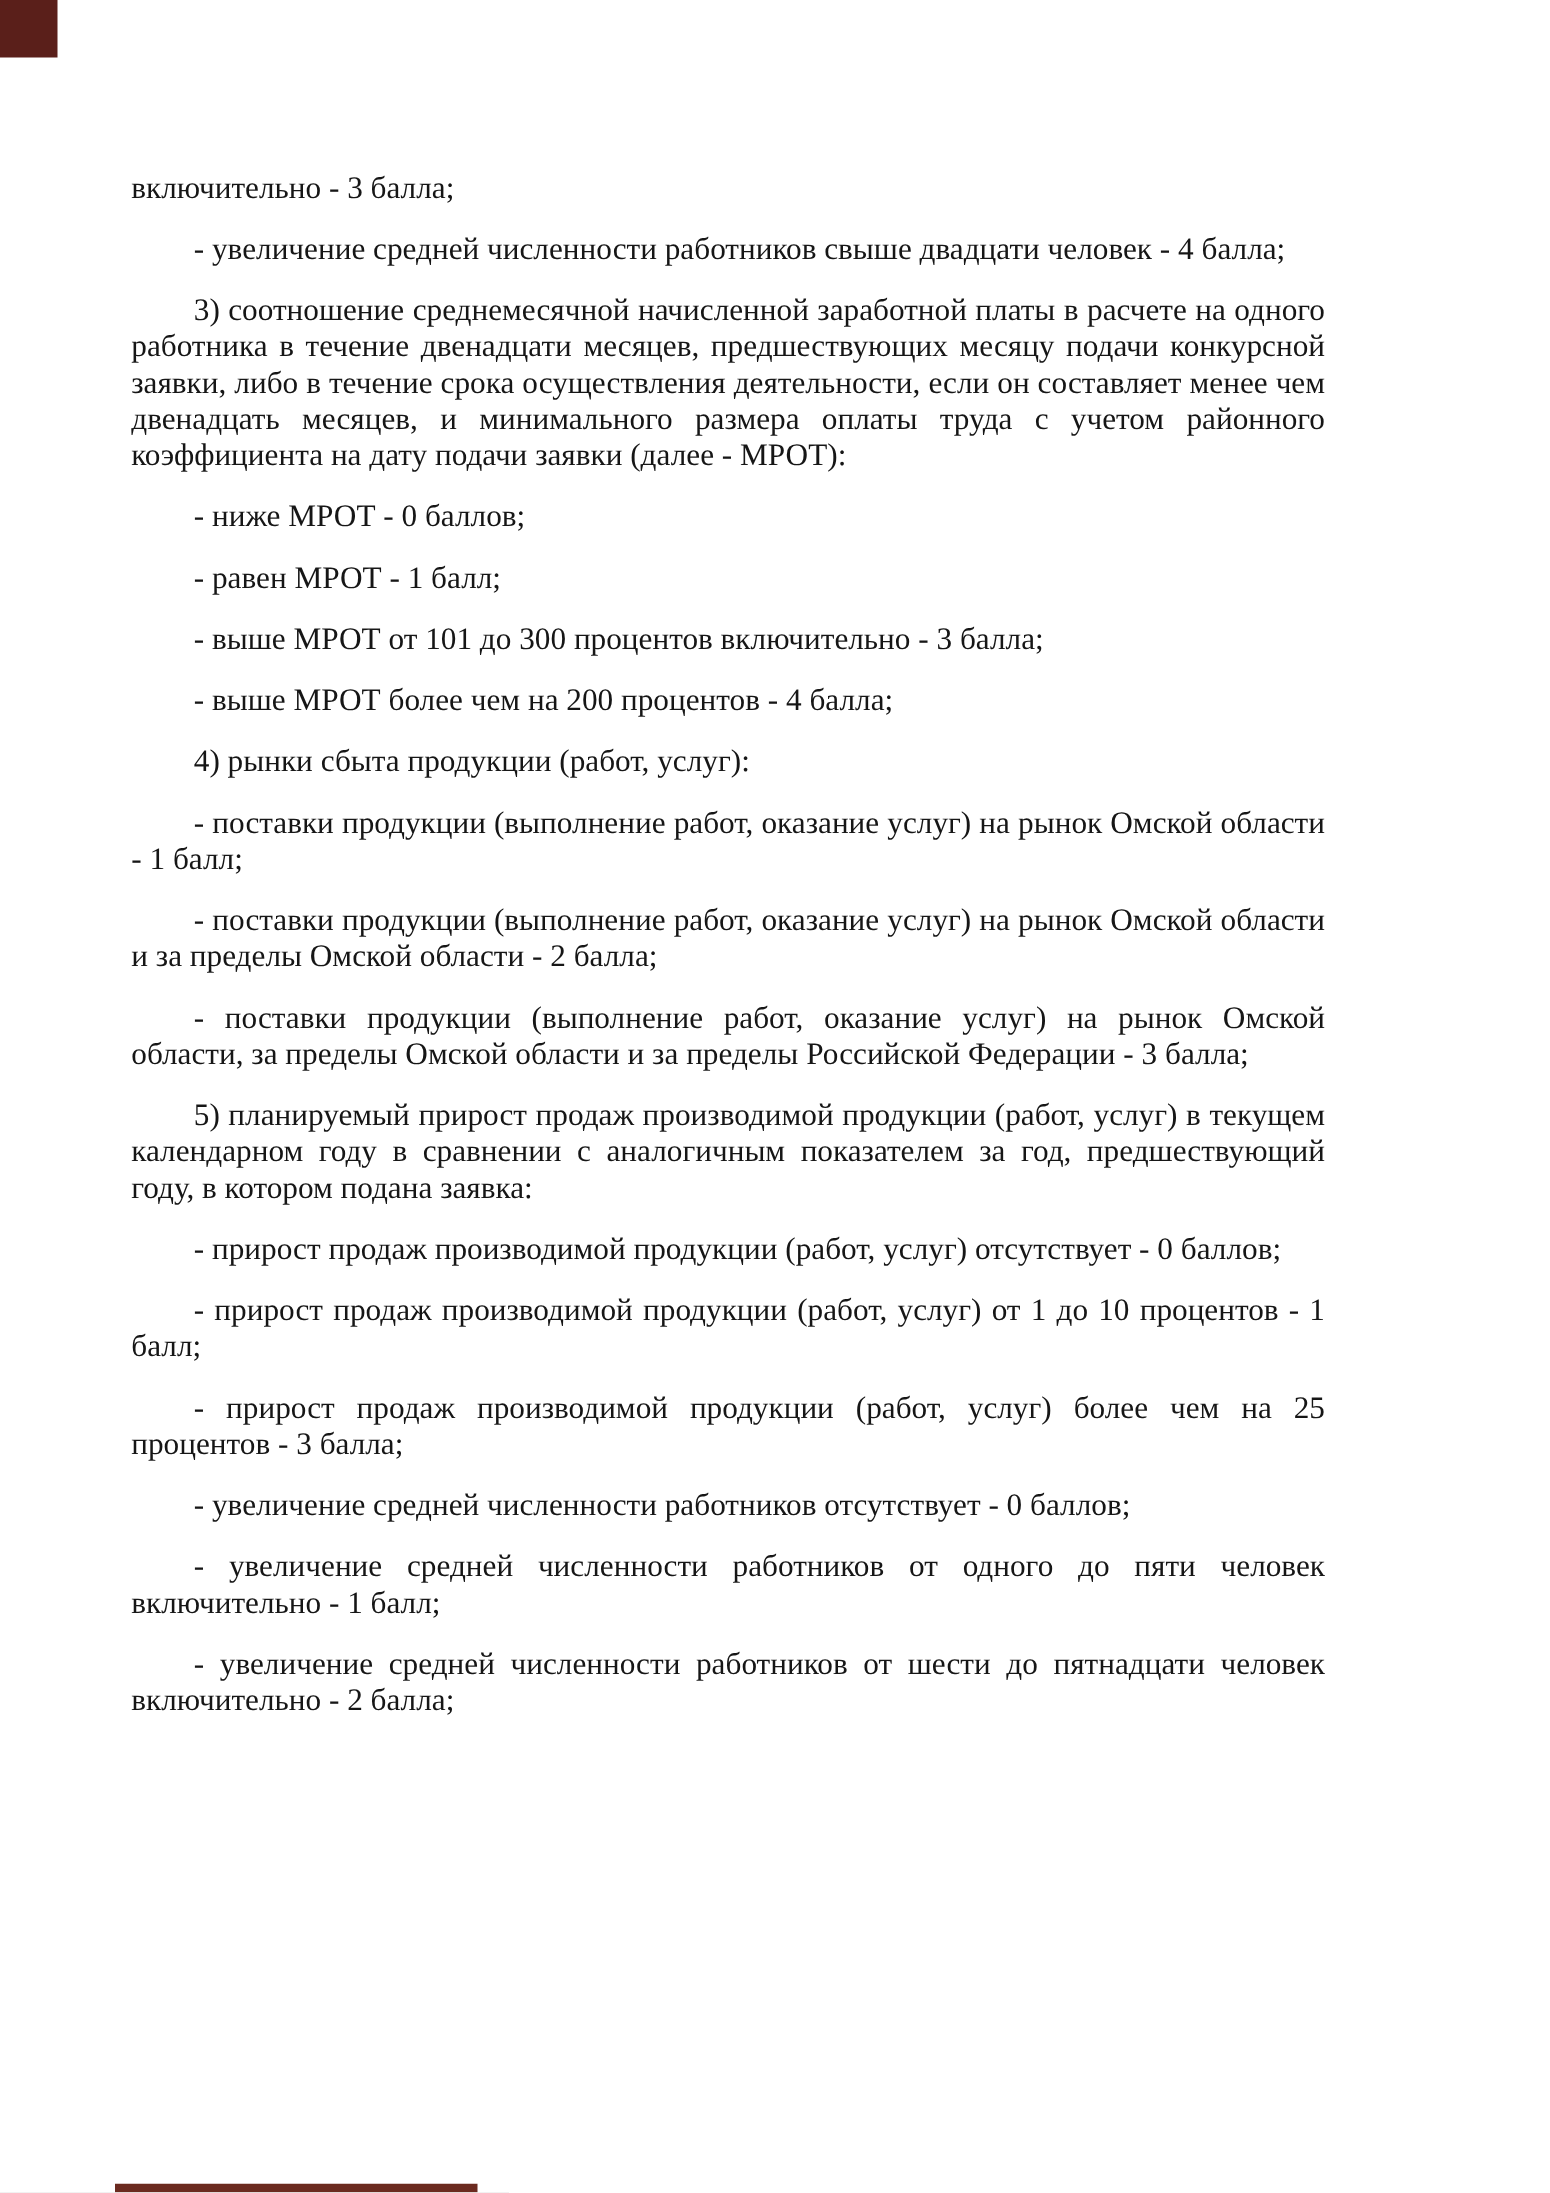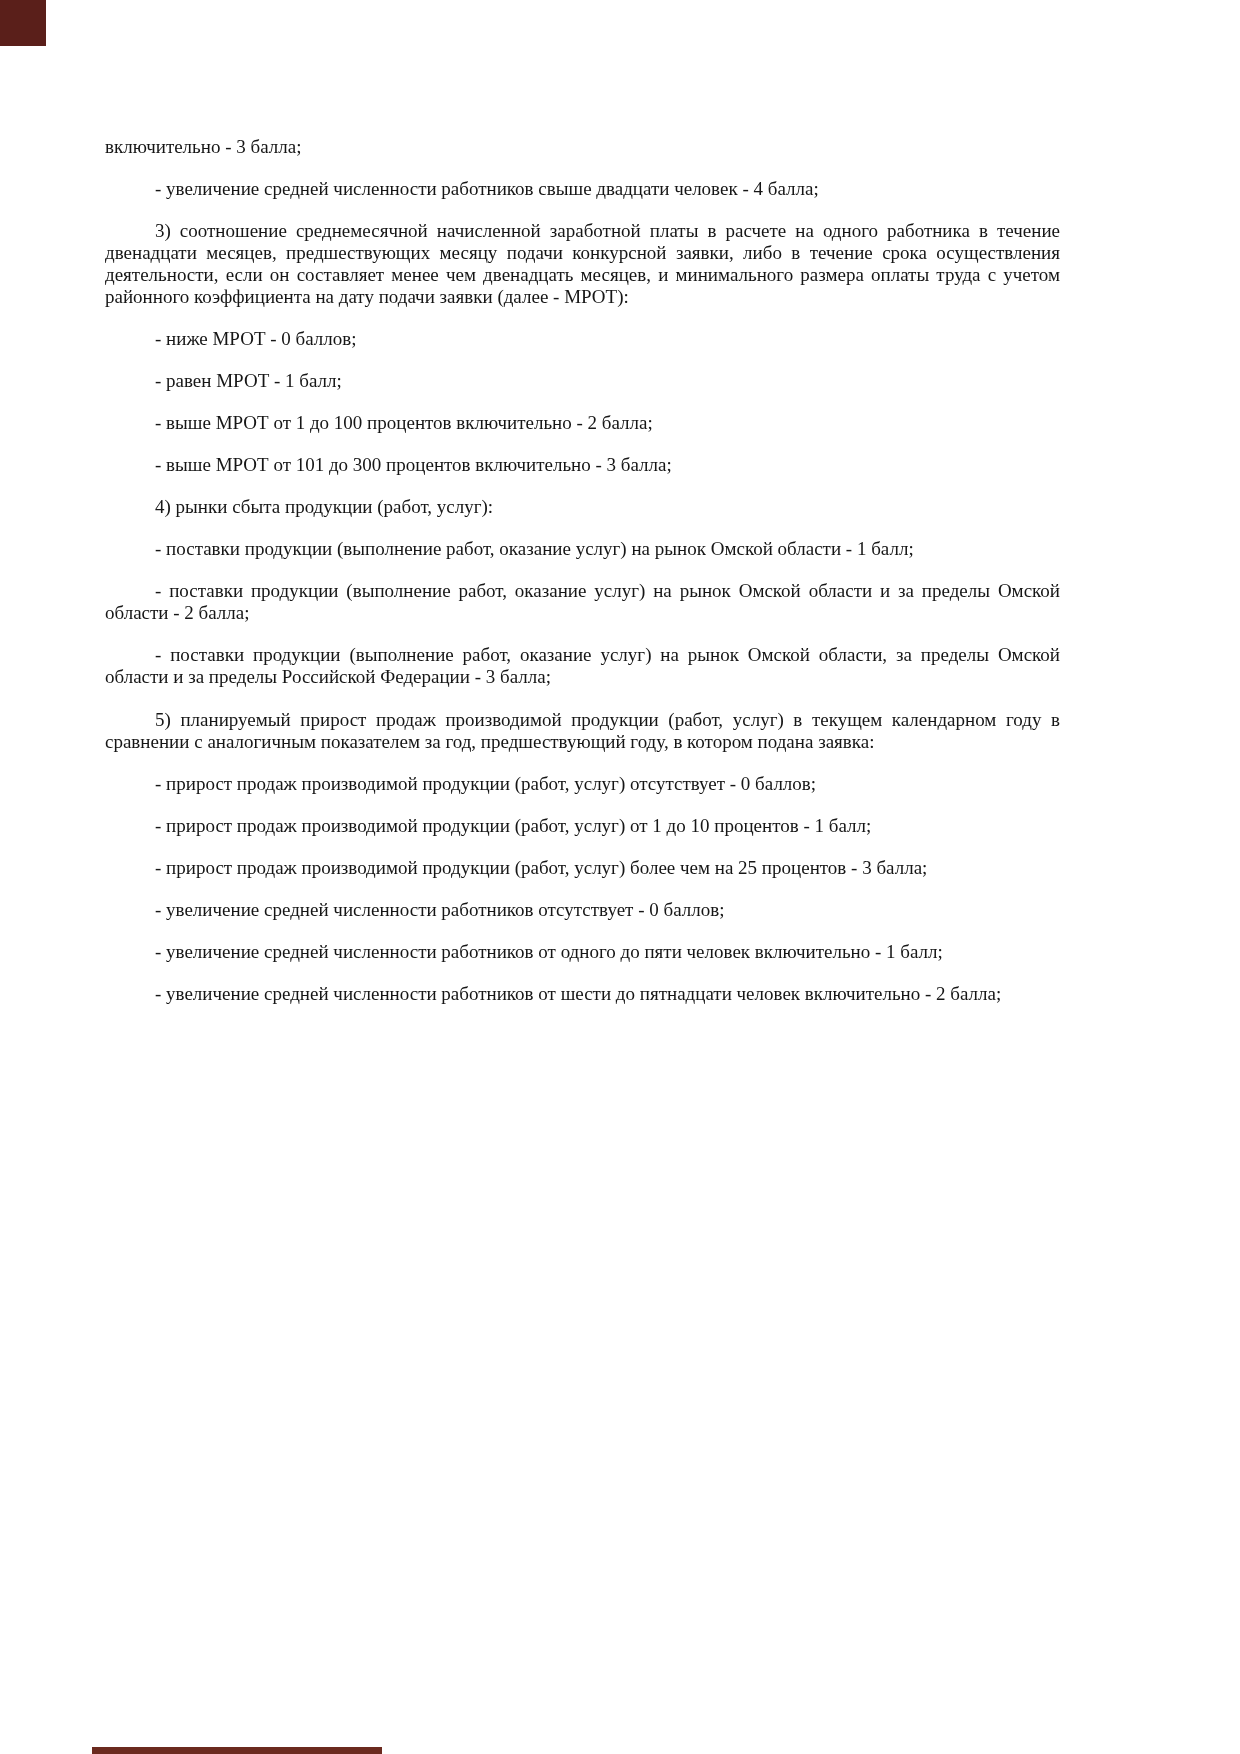--- a/index.html
+++ b/index.html
@@ -9,21 +9,21 @@
   }
   .page {
     position: relative;
     width: 1240px;
     height: 1754px;
     margin: 0 auto;
     background: #ffffff;
     box-sizing: border-box;
     padding: 136px 180px 40px 105px;
     font-family: "Liberation Serif", "DejaVu Serif", serif;
-    font-size: 19px;
+    font-size: 25px;
     line-height: 1.16;
     color: #161616;
     overflow: hidden;
   }
   .doc-body p.para {
     margin: 0 0 20px 0;
     text-align: justify;
   }
   .doc-body p.para.indent {
     text-indent: 50px;
@@ -49,22 +49,22 @@
 <body>
 
 <div class="page">
   <div class="artifact-top-left"></div>
   <div class="doc-body">
       <p class="para">включительно - 3 балла;</p>
       <p class="para indent">- увеличение средней численности работников свыше двадцати человек - 4 балла;</p>
       <p class="para indent">3) соотношение среднемесячной начисленной заработной платы в расчете на одного работника в течение двенадцати месяцев, предшествующих месяцу подачи конкурсной заявки, либо в течение срока осуществления деятельности, если он составляет менее чем двенадцать месяцев, и минимального размера оплаты труда с учетом районного коэффициента на дату подачи заявки (далее - МРОТ):</p>
       <p class="para indent">- ниже МРОТ - 0 баллов;</p>
       <p class="para indent">- равен МРОТ - 1 балл;</p>
-      <p class="para indent">- выше МРОТ от 1 до 100 процентов включительно - 2 балла;</p>
       <p class="para indent">- выше МРОТ от 101 до 300 процентов включительно - 3 балла;</p>
+      <p class="para indent">- выше МРОТ более чем на 200 процентов - 4 балла;</p>
       <p class="para indent">4) рынки сбыта продукции (работ, услуг):</p>
       <p class="para indent">- поставки продукции (выполнение работ, оказание услуг) на рынок Омской области - 1 балл;</p>
       <p class="para indent">- поставки продукции (выполнение работ, оказание услуг) на рынок Омской области и за пределы Омской области - 2 балла;</p>
       <p class="para indent">- поставки продукции (выполнение работ, оказание услуг) на рынок Омской области, за пределы Омской области и за пределы Российской Федерации - 3 балла;</p>
       <p class="para indent">5) планируемый прирост продаж производимой продукции (работ, услуг) в текущем календарном году в сравнении с аналогичным показателем за год, предшествующий году, в котором подана заявка:</p>
       <p class="para indent">- прирост продаж производимой продукции (работ, услуг) отсутствует - 0 баллов;</p>
       <p class="para indent">- прирост продаж производимой продукции (работ, услуг) от 1 до 10 процентов - 1 балл;</p>
       <p class="para indent">- прирост продаж производимой продукции (работ, услуг) более чем на 25 процентов - 3 балла;</p>
       <p class="para indent">- увеличение средней численности работников отсутствует - 0 баллов;</p>
       <p class="para indent">- увеличение средней численности работников от одного до пяти человек включительно - 1 балл;</p>

